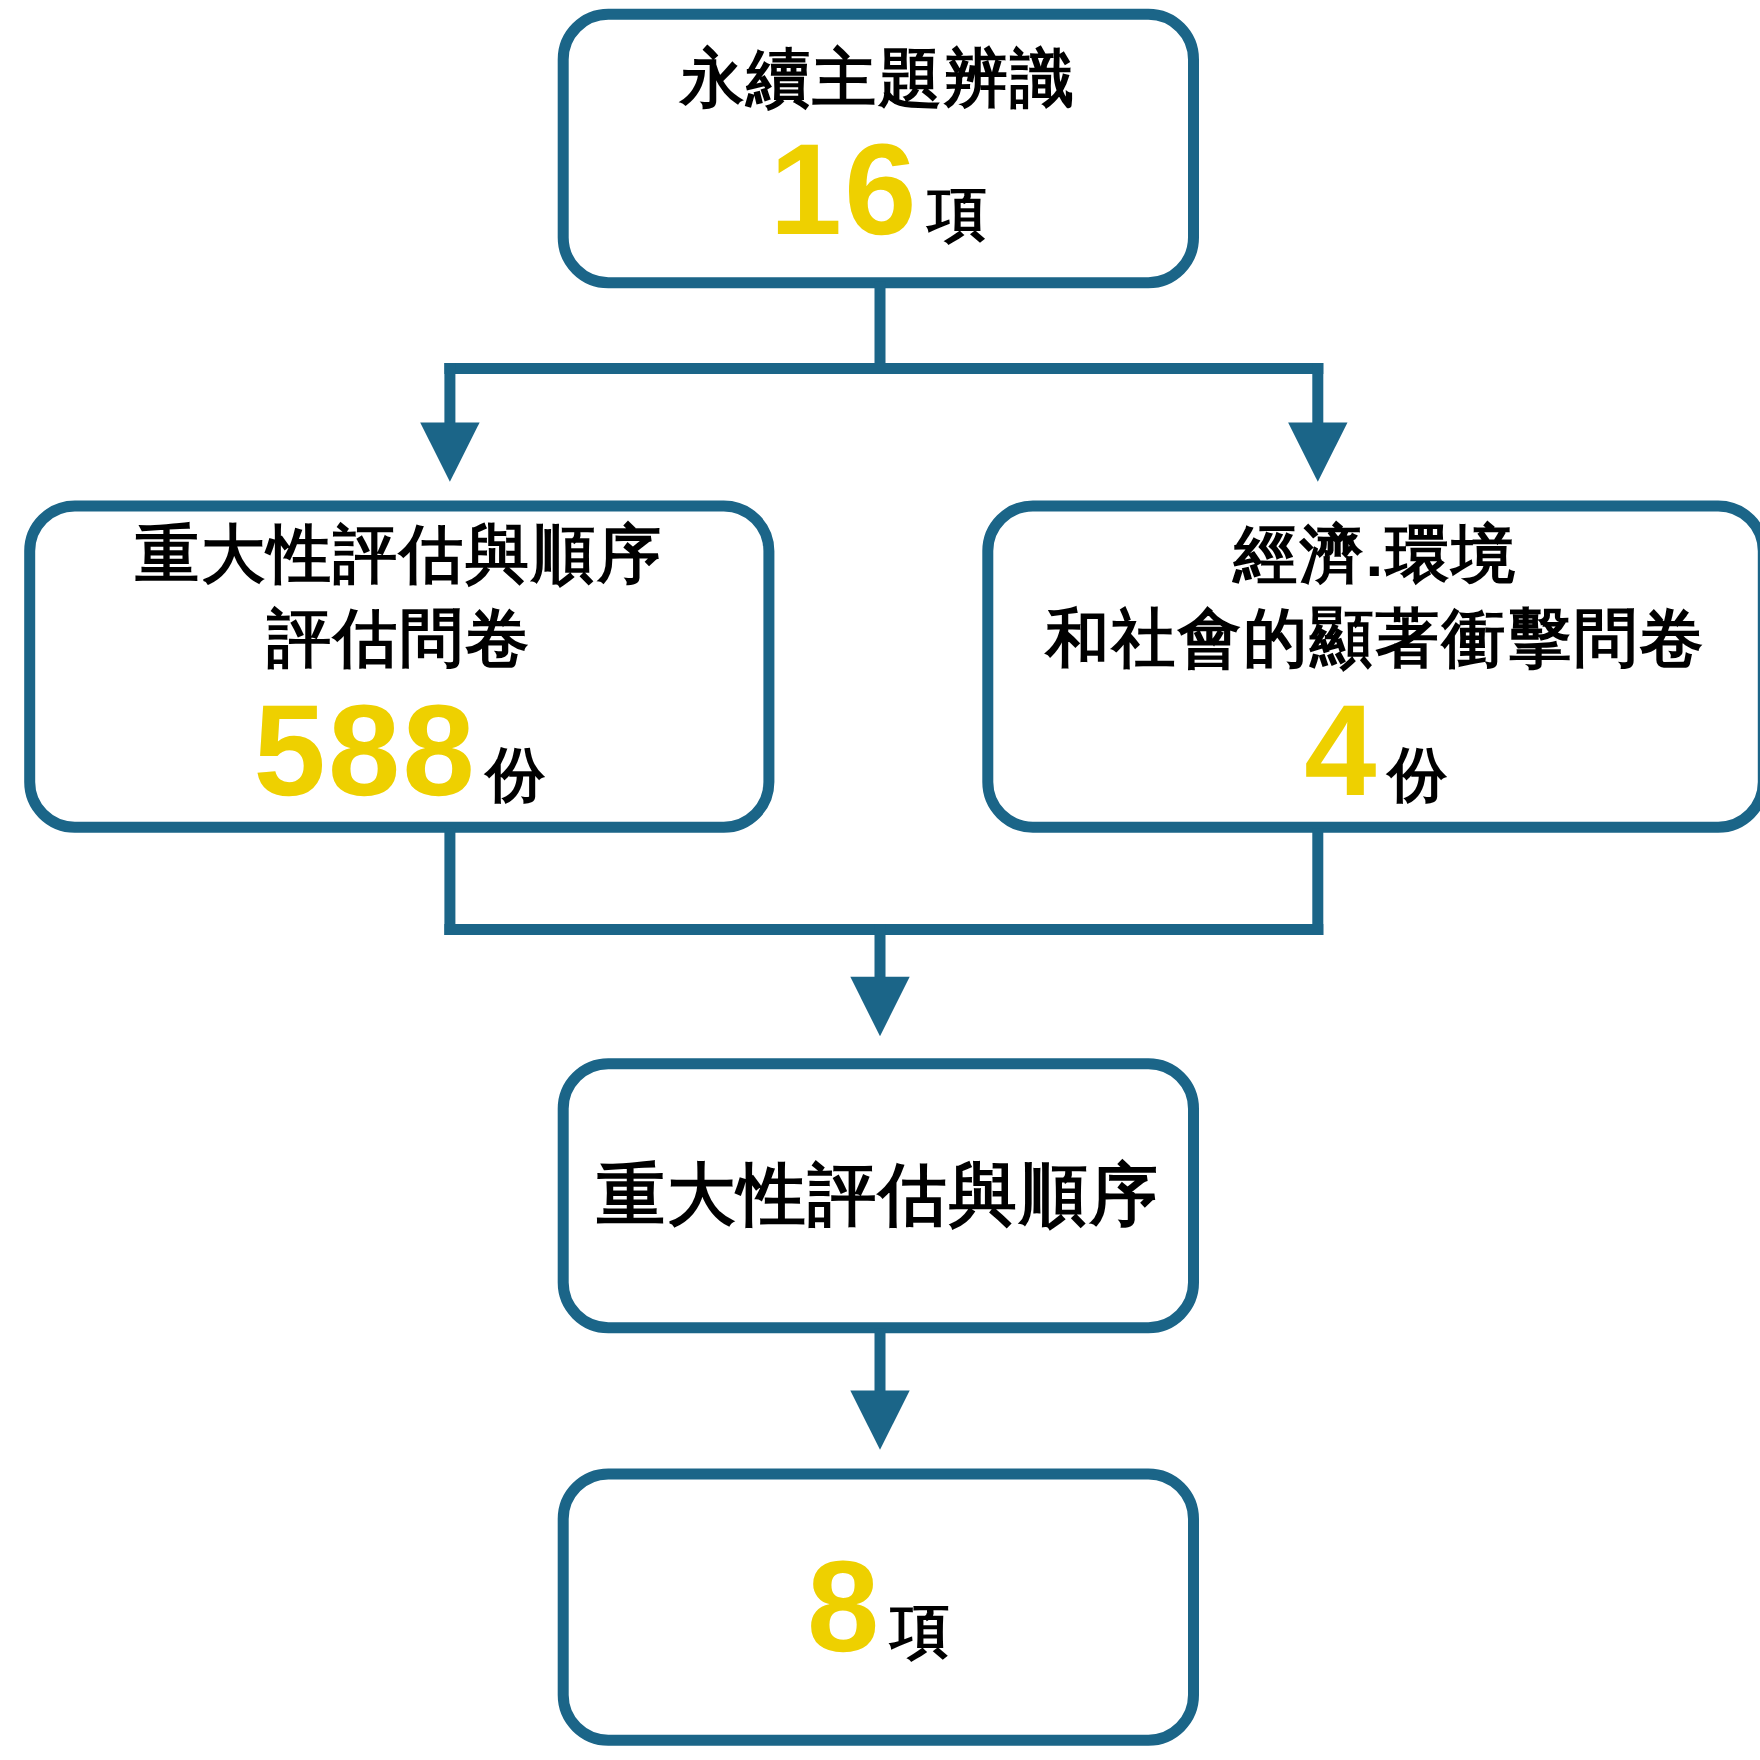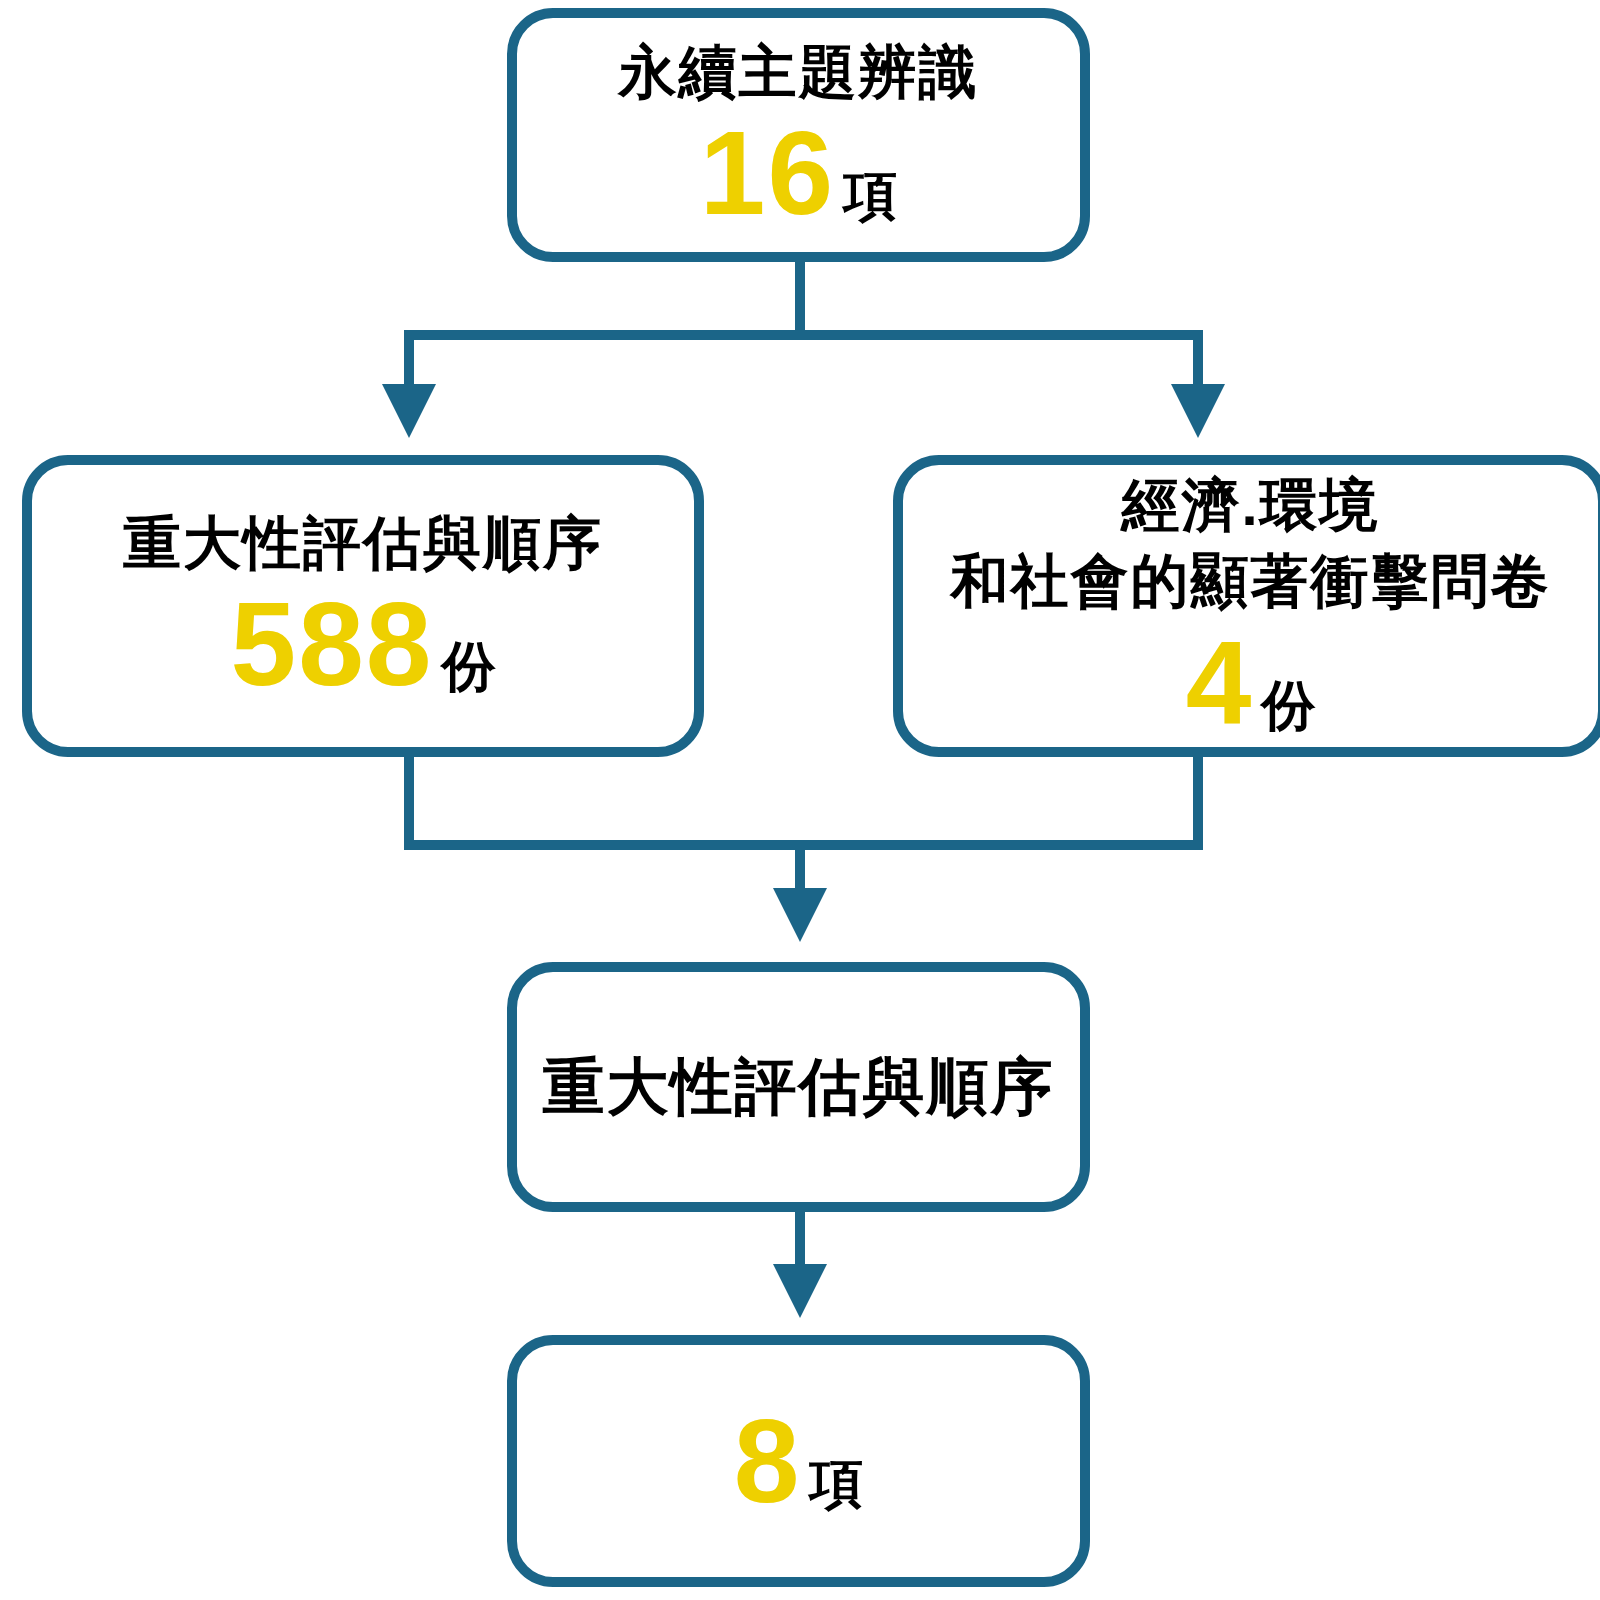--- a/index.html
+++ b/index.html
@@ -91,20 +91,21 @@
   <div class="conn" style="left:404px; top:330px; width:799px; height:10px;"></div>
 
   <div class="conn" style="left:404px; top:330px; width:10px; height:60px;"></div>
   <div class="arrow-down" style="left:382px; top:384px;"></div>
 
   <div class="conn" style="left:1193px; top:330px; width:10px; height:60px;"></div>
   <div class="arrow-down" style="left:1171px; top:384px;"></div>
 
   <div class="node" style="left:22px; top:455px; width:682px; height:302px;">
     <div class="node-title">重大性評估與順序</div>
+    <div class="node-title">評估問卷</div>
     <div class="value-row">
       <span class="value">588</span>
       <span class="unit">份</span>
     </div>
   </div>
 
   <div class="node" style="left:893px; top:455px; width:715px; height:302px;">
     <div class="node-title">經濟.環境</div>
     <div class="node-title">和社會的顯著衝擊問卷</div>
     <div class="value-row">

